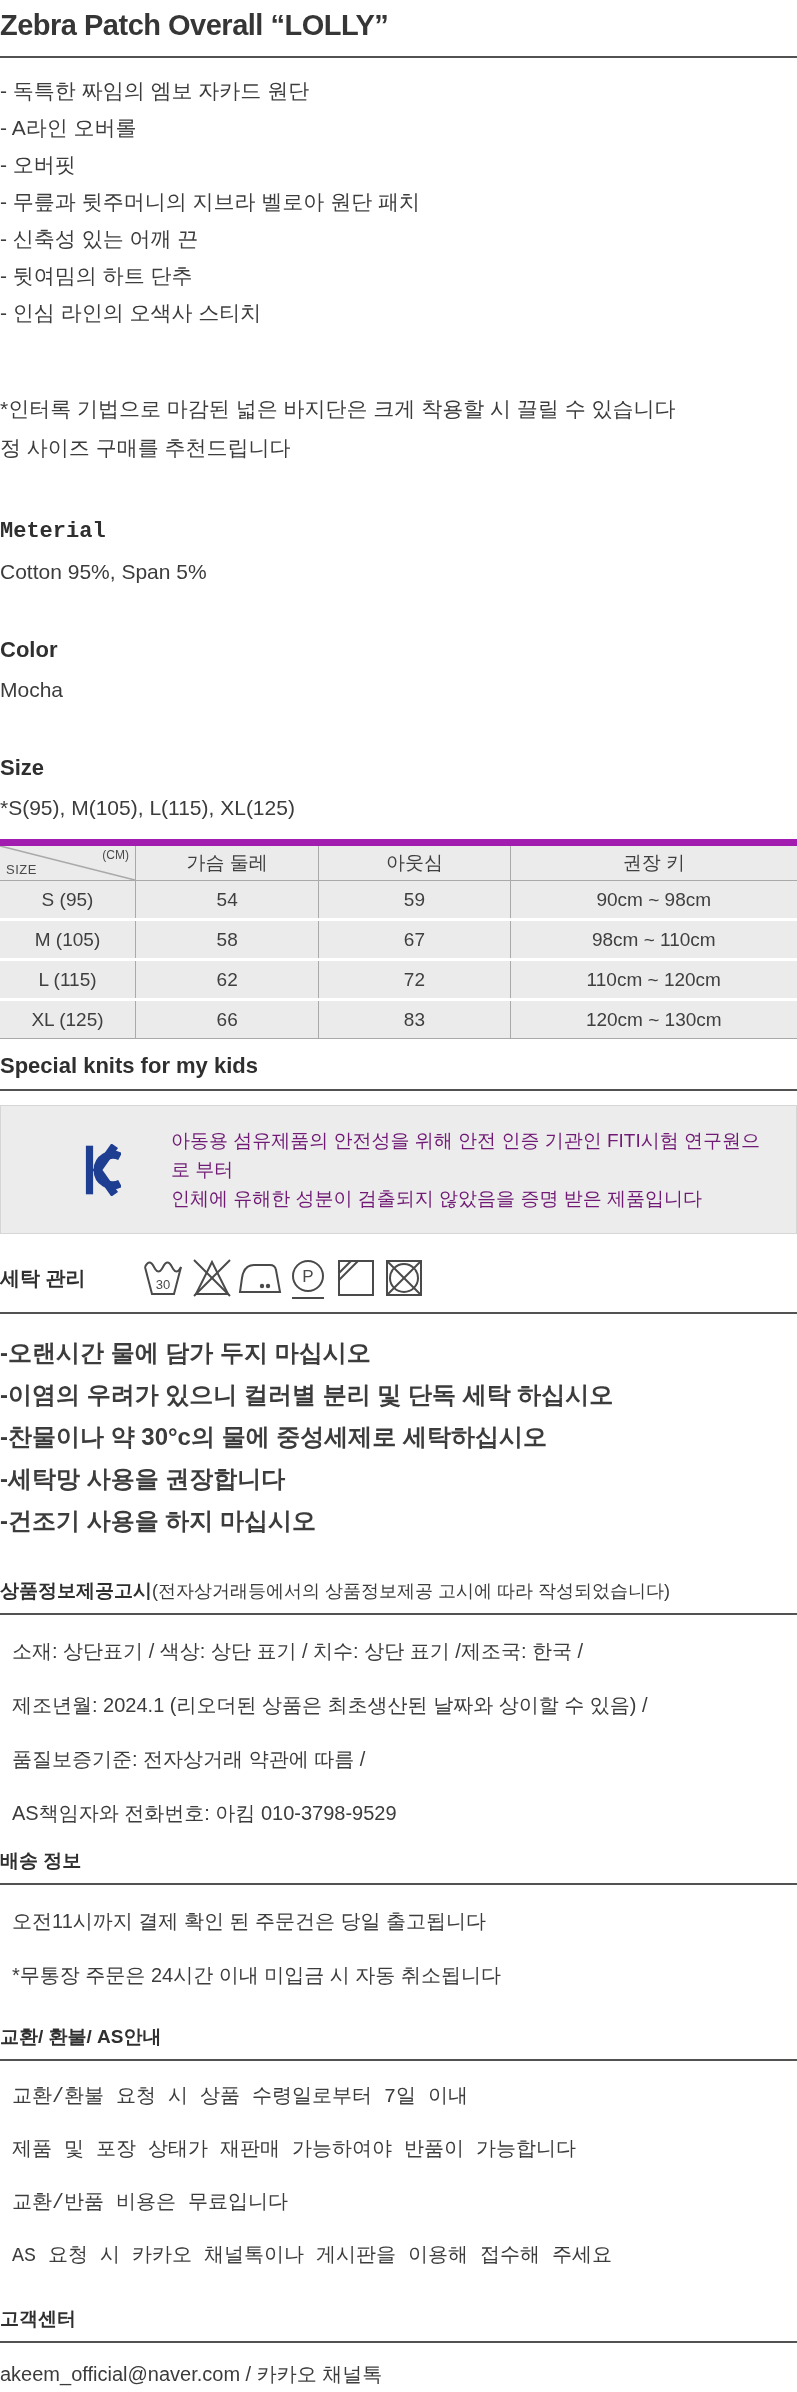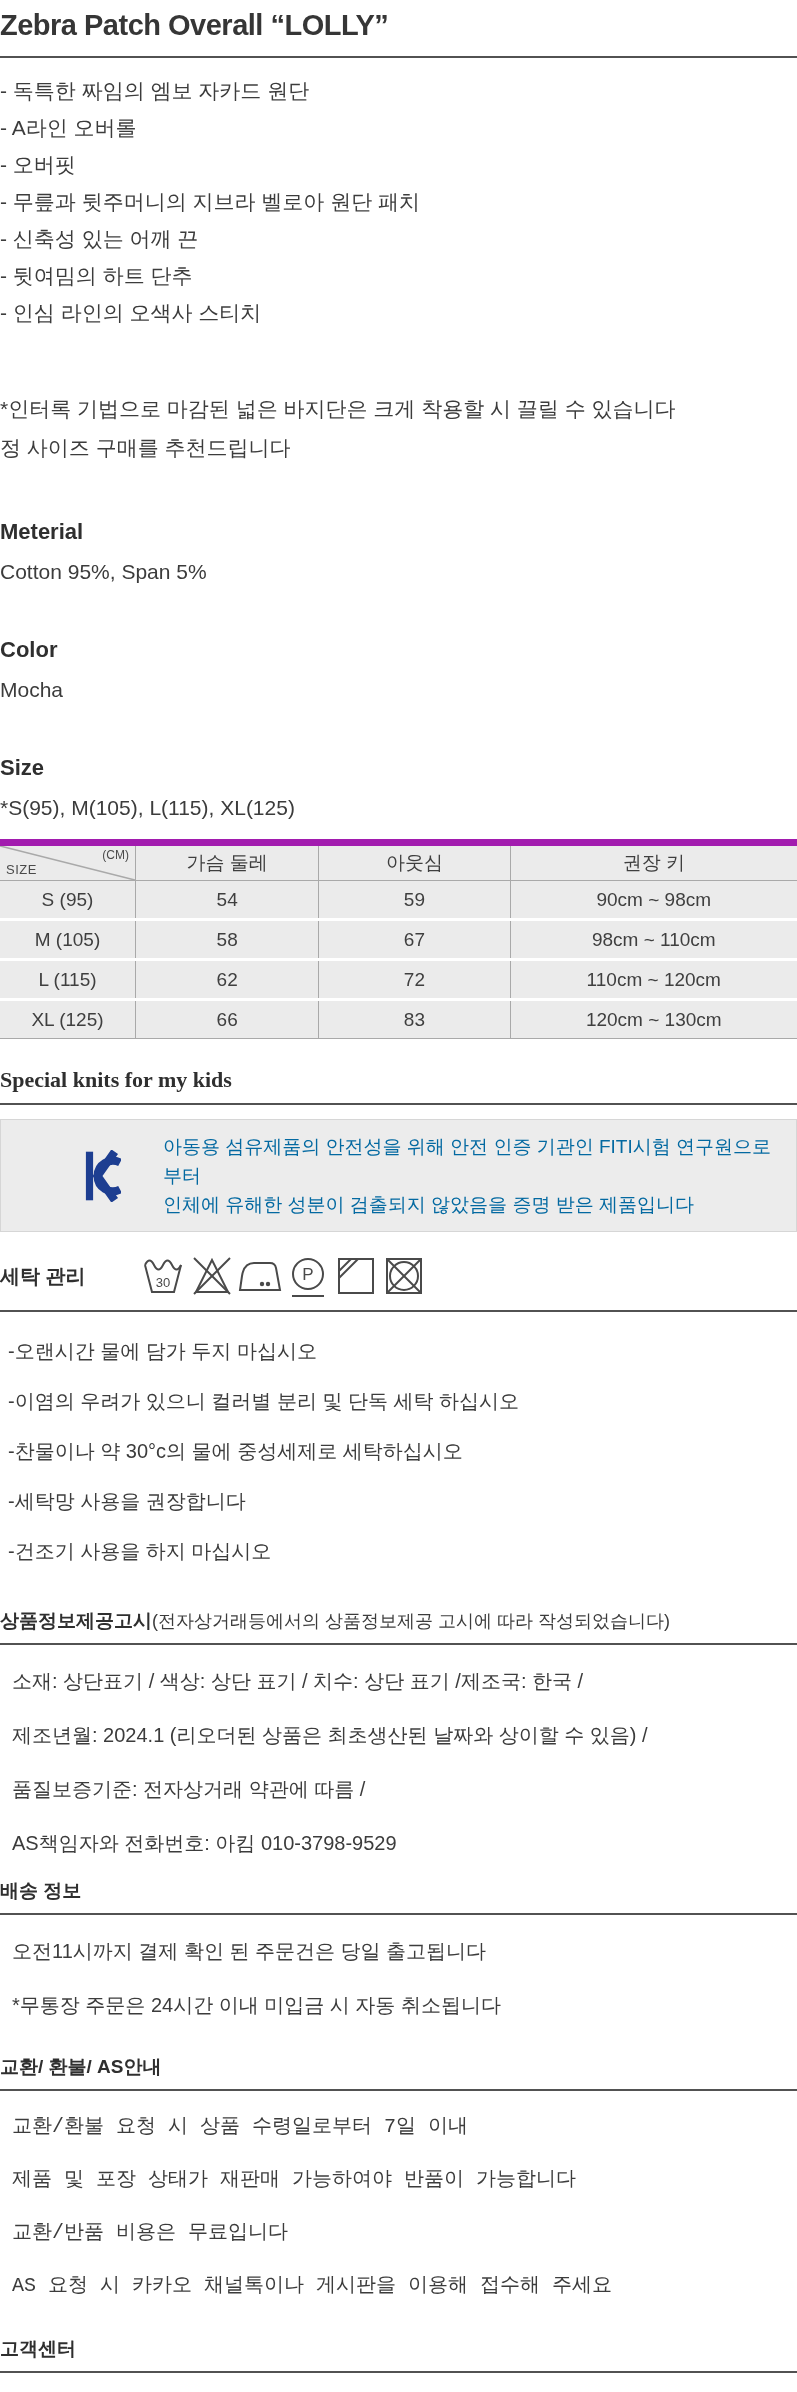--- a/index.html
+++ b/index.html
@@ -19,56 +19,56 @@
   
   hr.rule{border:none;border-top:2px solid #525252;margin:0;width:100%;}
   hr.title-rule{margin-top:14px;}
 
   
   .features{margin-top:14px;}
   .features p{margin:0;font-size:21px;line-height:37px;}
   .notes{margin-top:58px;}
   .notes p{margin:0;font-size:21px;line-height:39px;}
   .spec-h{margin-top:50px;}
-  .spec-h.first{margin-top:52px;}
+  .spec-h.first{margin-top:52px;font-family:Liberation Mono, monospace;}
   .spec-v{margin:12px 0 0 0;font-size:21px;line-height:30px;}
 
   
   table.size-table{width:100%;border-collapse:collapse;background:#ebebeb;margin-top:16px;
     border-top:7px solid #a21caf;border-bottom:1px solid #a9a9a9;}
   table.size-table th,table.size-table td{
     font-weight:400;font-size:19px;color:#3f3f3f;text-align:center;padding:0;}
   table.size-table thead th{height:34px;border-bottom:1px solid #a9a9a9;}
   table.size-table tbody td{height:37px;}
   table.size-table tbody tr + tr td{border-top:3px solid #ffffff;}
   table.size-table th + th, table.size-table td + td{border-left:1px solid #a9a9a9;}
   th.corner{position:relative;}
   th.corner svg.diag{position:absolute;left:0;top:0;width:100%;height:100%;}
   th.corner .unit{position:absolute;top:2px;right:6px;font-size:12px;color:#4a4a4a;}
   th.corner .size-lbl{position:absolute;bottom:3px;left:6px;font-size:13px;letter-spacing:0.5px;color:#4a4a4a;}
 
   
-  .kids-h{margin-top:28px;font-family:Liberation Serif, serif;}
+  .kids-h{margin-top:14px;}
   hr.kids-rule{margin-top:10px;}
   .kc-box{margin-top:14px;background:#ececec;border:1px solid #d6d6d6;
     padding:12px 16px;display:flex;align-items:center;gap:42px;box-sizing:border-box;}
   .kc-box .kc-mark{flex:0 0 auto;margin-left:68px;}
-  .kc-text{margin:0;font-size:19px;line-height:29px;color:#0369a1;}
+  .kc-text{margin:8px;font-size:19px;line-height:29px;color:#701a75;}
 
   
   .care-row{margin-top:16px;display:flex;align-items:center;}
   .care-label{font-size:20px;font-weight:700;color:#2f2f2f;width:140px;flex:0 0 auto;}
   .care-icons{display:flex;align-items:center;}
   .care-icons svg{display:block;}
   .care-icons .stroke{stroke:#4a4a4a;stroke-width:2;fill:none;}
   .care-icons .fill{fill:#4a4a4a;stroke:none;}
   .care-icons text{fill:#4a4a4a;font-family:"Liberation Sans",sans-serif;}
   hr.care-rule{margin-top:6px;}
   .care-list{margin-top:18px;}
-  .care-list p{margin:8px;font-size:20px;line-height:42px;}
+  .care-list p{margin:0;font-size:24px;line-height:42px;font-weight:bold;}
 
   
   .sec-h{margin-top:14px;}
   .sec-h.notice{margin-top:36px;}
   .sec-h.exchange{margin-top:28px;}
   .sec-h.cs{margin-top:30px;}
   hr.sec-rule{margin-top:9px;}
   .sec-list{margin-top:15px;}
   .sec-list p{margin:12px;font-size:20px;line-height:42px;}
   .sec-list.exchange p{line-height:41px;font-family:Liberation Mono, monospace;}

